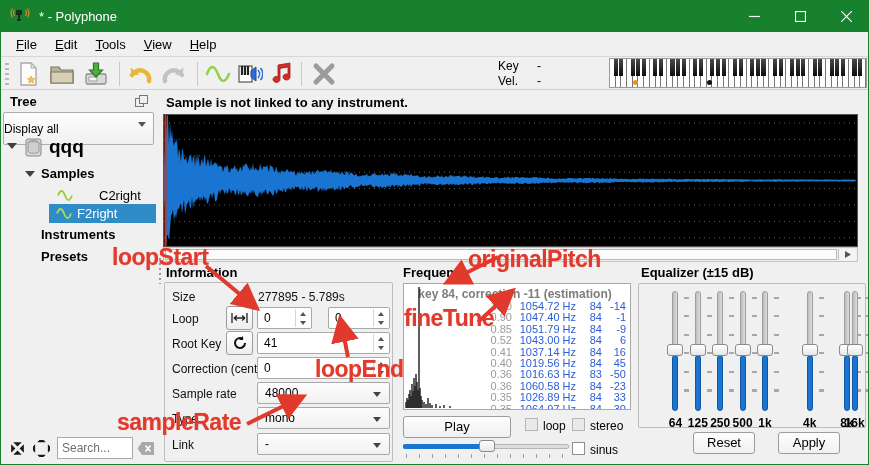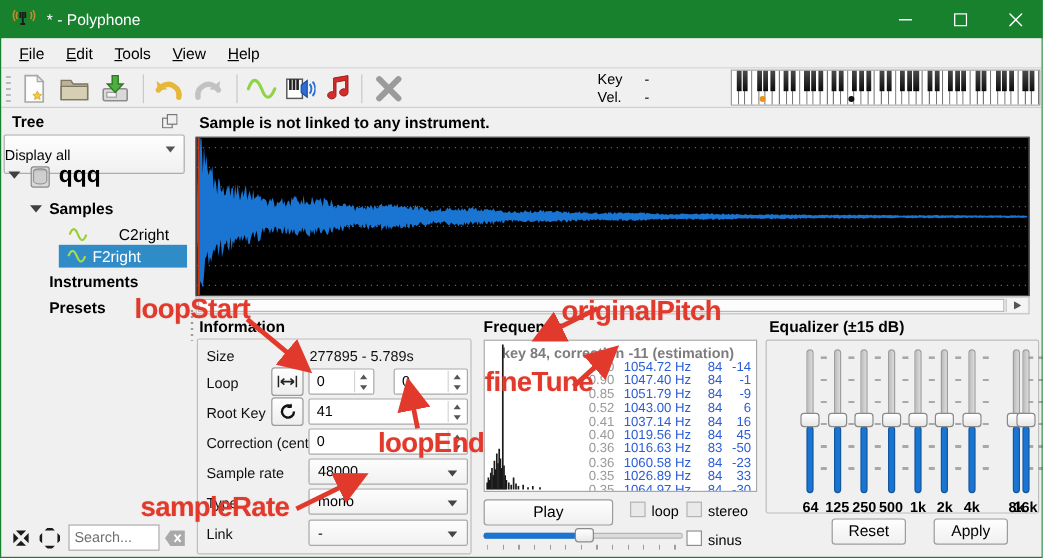--- a/index.html
+++ b/index.html
@@ -559,27 +559,20 @@
       <div class="eq-dash"></div>
       <div class="eq-lab">500</div>
     </div>
     <div class="eq-col" style="left: 115px;">
       <div class="eq-track-top" style="height:58px"></div>
       <div class="eq-track-bot" style="top:66px; height:56px"></div>
       <div class="eq-handle" style="top:55px"></div>
       <div class="eq-dash"></div>
       <div class="eq-lab">1k</div>
     </div>
-    <div class="eq-col" style="left: 137.4px;">
-      <div class="eq-track-top" style="height:58px"></div>
-      <div class="eq-track-bot" style="top:66px; height:56px"></div>
-      <div class="eq-handle" style="top:55px"></div>
-      <div class="eq-dash"></div>
-      <div class="eq-lab">2k</div>
-    </div>
     <div class="eq-col" style="left: 159.8px;">
       <div class="eq-track-top" style="height:58px"></div>
       <div class="eq-track-bot" style="top:66px; height:56px"></div>
       <div class="eq-handle" style="top:55px"></div>
       <div class="eq-dash"></div>
       <div class="eq-lab">4k</div>
     </div>
     <div class="eq-col" style="left: 197px;">
       <div class="eq-track-top" style="height:58px"></div>
       <div class="eq-track-bot" style="top:66px; height:56px"></div>

